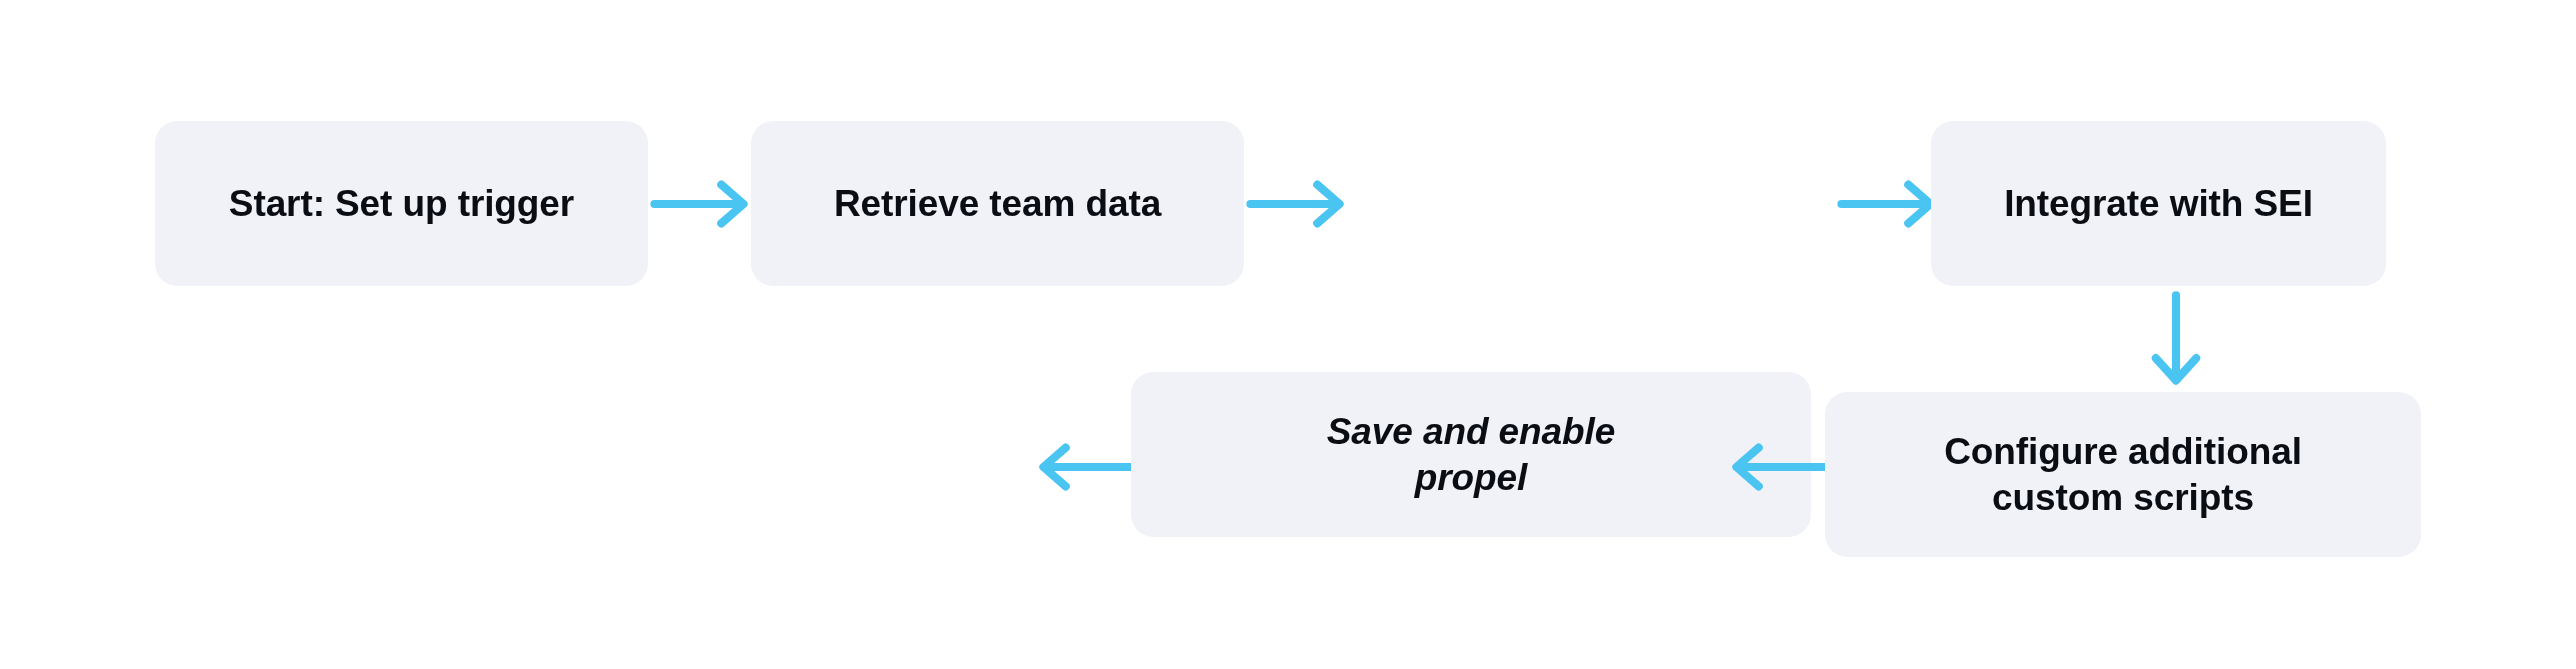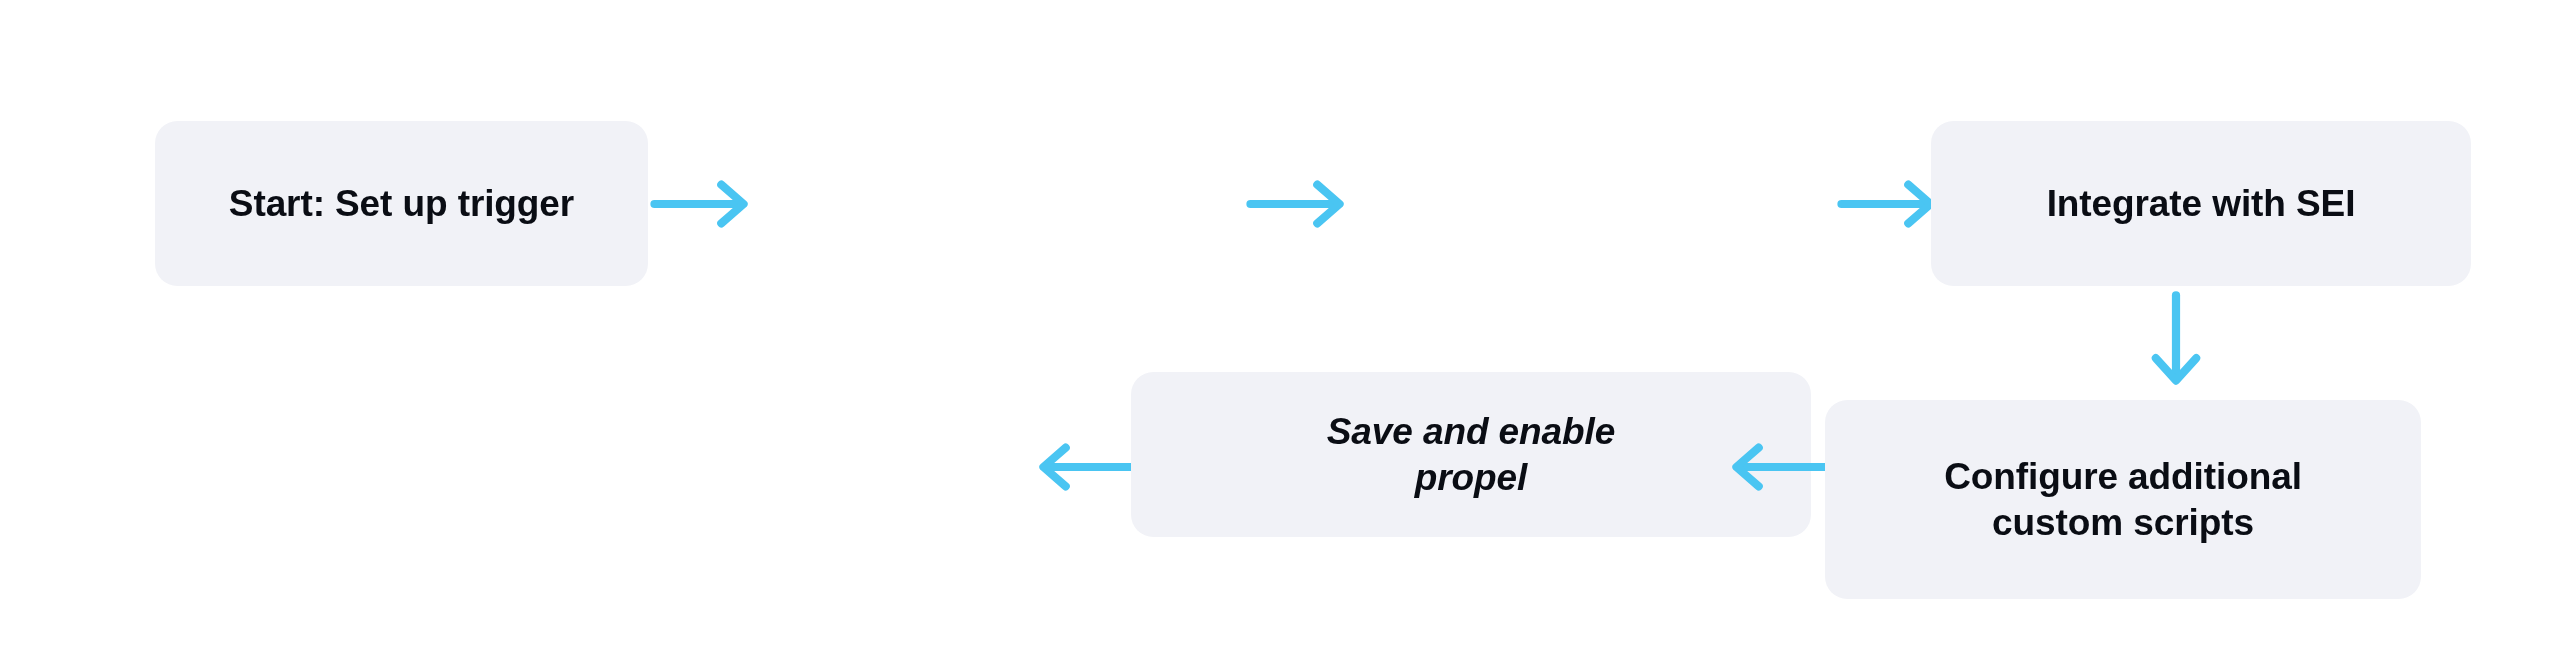--- a/index.html
+++ b/index.html
@@ -40,26 +40,26 @@
     line-height: 1.22;
     text-align: center;
     letter-spacing: -0.1px;
     white-space: pre-line;
   }
 
   
   #node-start        { left: 155px;  top: 121px; width: 493px; height: 165px; }
   #node-retrieve     { left: 751px; top: 121px; width: 493px; height: 165px; }
   #node-process      { left: 1342px; top: 121px; width: 493px; height: 165px; }
-  #node-integrate    { left: 1931px; top: 121px; width: 540px; height: 165px; }
+  #node-integrate    { left: 1931px; top: 121px; width: 455px; height: 165px; }
 
   
   #node-end          { left: 441px;  top: 384px; width: 596px; height: 165px; }
   #node-save         { left: 1131px; top: 372px; width: 680px; height: 165px; font-style: italic; }
-  #node-configure    { left: 1825px; top: 400px; width: 596px; height: 199px; }
+  #node-configure    { left: 1825px; top: 392px; width: 596px; height: 165px; }
 
   
   .arrow {
     position: absolute;
     overflow: visible;
   }
   .arrow-h { width: 101px; height: 60px; top: 174px; }
   #arrow-start-retrieve    { left: 650px; }
   #arrow-retrieve-process  { left: 1246px; }
   #arrow-process-integrate { left: 1837px; }
@@ -87,20 +87,23 @@
 
   <div class="node" id="node-start">
     <span class="node-label">Start: Set up trigger</span>
   </div>
 
   <svg class="arrow arrow-h" id="arrow-start-retrieve" viewBox="0 0 136 80">
     <line x1="6" y1="40" x2="124" y2="40"></line>
     <polyline points="96,14 126,40 96,66"></polyline>
   </svg>
 
+  <div class="node" id="node-retrieve">
+    <span class="node-label">Retrieve team data</span>
+  </div>
 
   <svg class="arrow arrow-h" id="arrow-retrieve-process" viewBox="0 0 136 80">
     <line x1="6" y1="40" x2="124" y2="40"></line>
     <polyline points="96,14 126,40 96,66"></polyline>
   </svg>
 
 
   <svg class="arrow arrow-h" id="arrow-process-integrate" viewBox="0 0 136 80">
     <line x1="6" y1="40" x2="124" y2="40"></line>
     <polyline points="96,14 126,40 96,66"></polyline>

